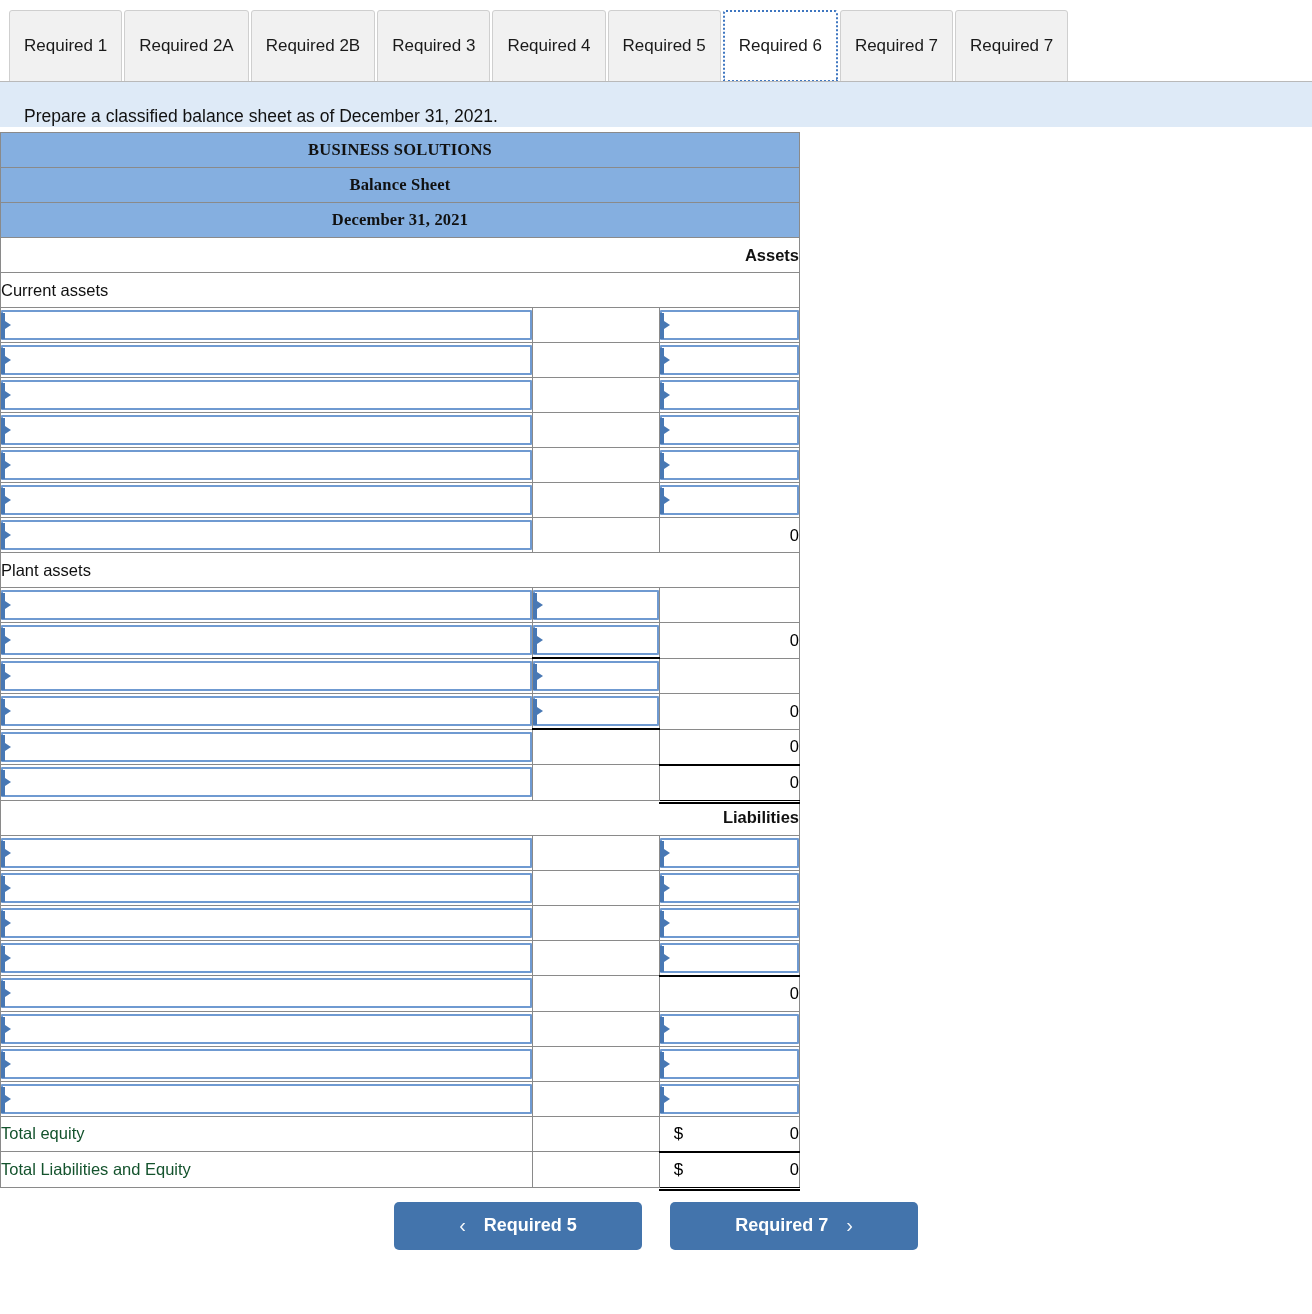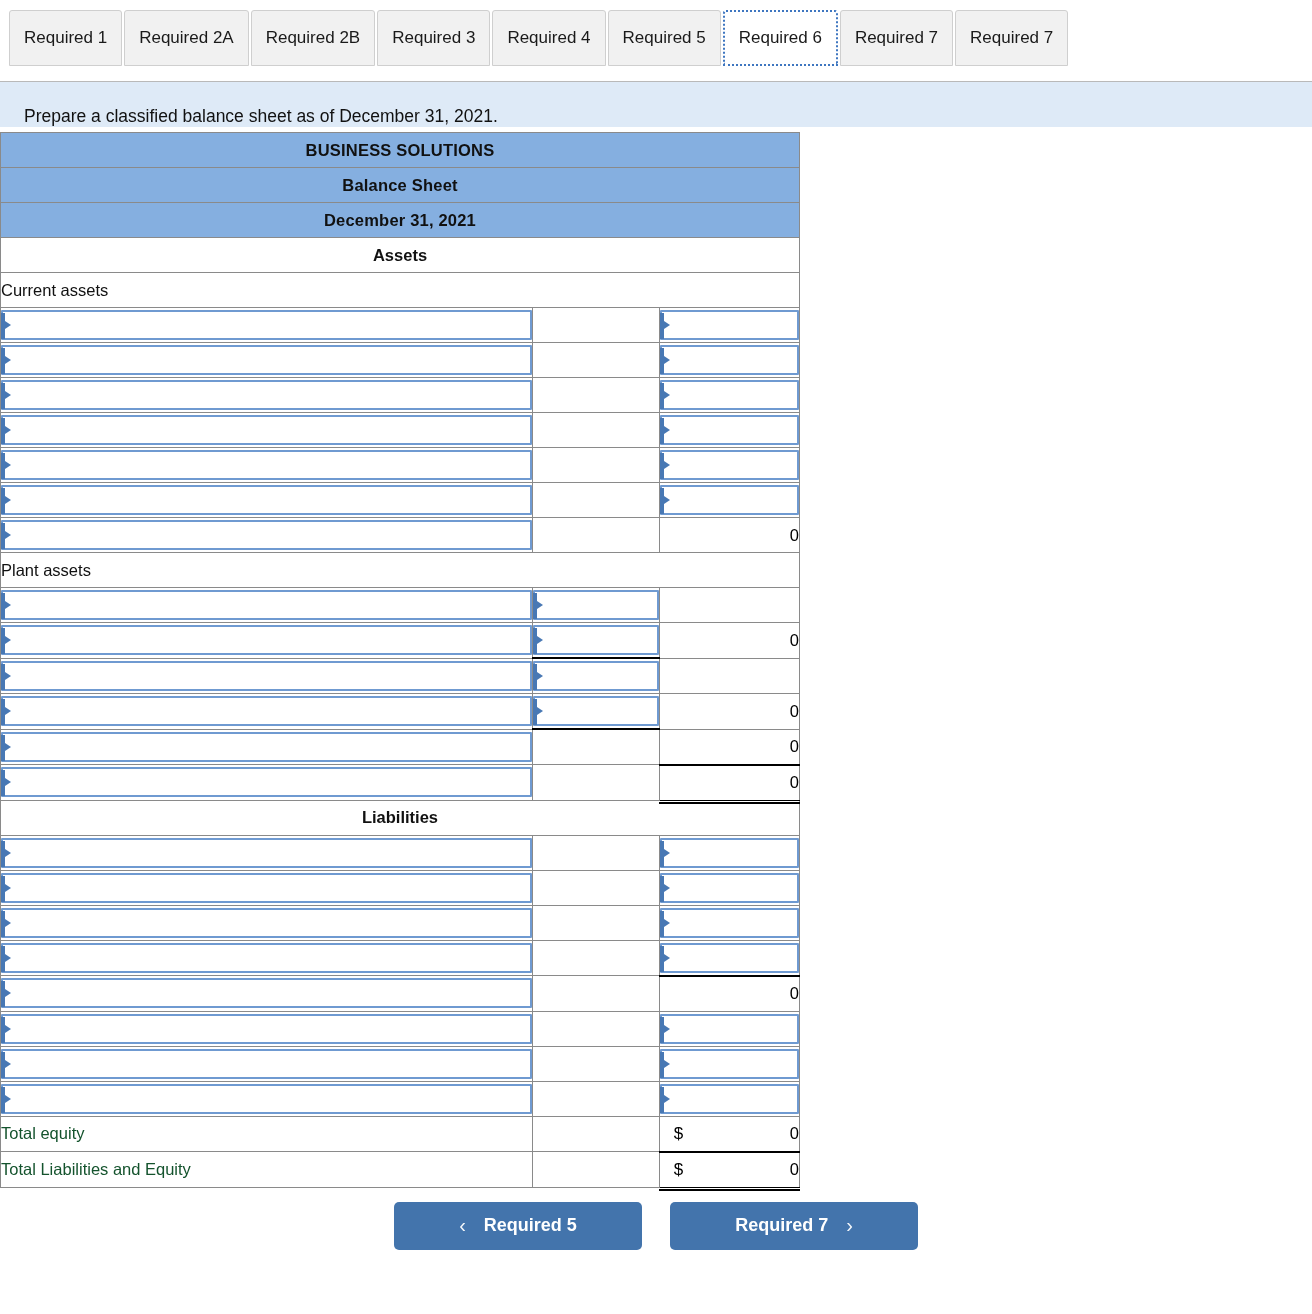--- a/index.html
+++ b/index.html
@@ -29,21 +29,21 @@
   }
   .tab {
     box-sizing: border-box;
     background: #f1f1f1;
     border: 1px solid #cfcfcf;
     border-radius: 3px 3px 0 0;
     display: flex;
     align-items: center;
     justify-content: center;
     padding: 0 14px;
-    height: 56px;
+    height: 72px;
     margin-right: 2px;
     font-size: 17px;
     color: #1a1a1a;
     white-space: nowrap;
     cursor: pointer;
   }
   .tab.active {
     background: #ffffff;
     border: 2px dotted #3e76c0;
     border-bottom: 2px dotted #3e76c0;
@@ -91,24 +91,25 @@
   col.c2 { width: 127px; }
   col.c3 { width: 140px; }
 
   .hdr-blue {
     background: #85afe0;
     text-align: center;
     font-weight: bold;
     font-size: 17px;
     color: #111111;
     letter-spacing: 0.2px;
+    font-family: Liberation Serif, serif;
   }
   .hdr-section {
     background: #ffffff;
-    text-align: center;
+    text-align: right;
     font-weight: bold;
     font-size: 17px;
     color: #111111;
   }
   .rowlabel {
     padding-left: 9px;
     font-size: 17px;
     color: #111111;
   }
   .rowlabel-indent {

